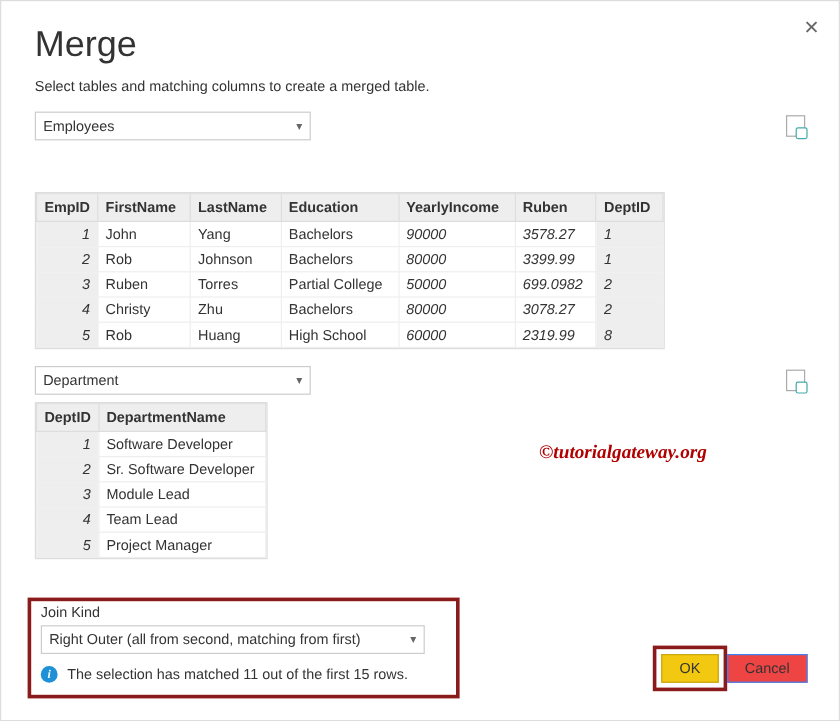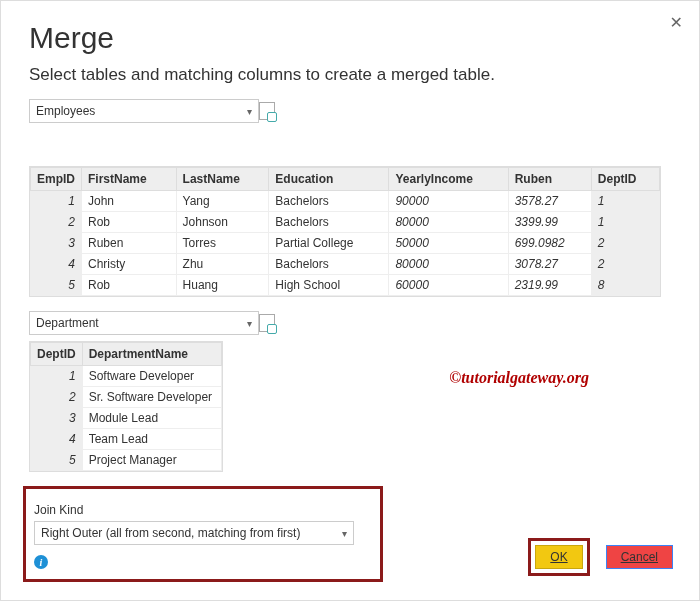--- a/index.html
+++ b/index.html
@@ -1,41 +1,41 @@
 <!DOCTYPE html>
 <html><head>
 <meta charset="utf-8">
 <style>
   * { box-sizing: border-box; margin: 0; padding: 0; }
   body { font-family: "Segoe UI", Arial, sans-serif; font-size: 12px; background: #fff; color: #333; }
   .dialog { width: 700px; height: 601px; padding: 20px 28px 18px 28px; position: relative; border: 1px solid #ddd; }
   .close-x { position: absolute; top: 12px; right: 16px; font-size: 16px; color: #666; cursor: pointer; }
   h1 { font-size: 30px; font-weight: 400; color: #333; margin-bottom: 10px; }
-  .subtitle { font-size: 17px; color: #333; margin-bottom: 14px; }
-  .select-row { display: flex; align-items: center; margin-bottom: 6px; }
+  .subtitle { font-size: 12px; color: #333; margin-bottom: 14px; }
+  .select-row { display: flex; align-items: center; justify-content: space-between; margin-bottom: 6px; }
   .select { width: 230px; height: 24px; border: 1px solid #ccc; display: flex; align-items: center; justify-content: space-between; padding: 0 6px; font-size: 12px; background: #fff; cursor: pointer; }
   .select.wide { width: 320px; }
   .caret { color: #666; font-size: 10px; }
   .sheet-icon { width: 16px; height: 18px; border: 1px solid #aaa; position: relative; background: #fff; }
   .sheet-icon::after { content: ""; position: absolute; right: -3px; bottom: -3px; width: 8px; height: 8px; border: 1px solid #4aa; border-radius: 2px; background: #fff; }
   table { border-collapse: collapse; width: 100%; font-size: 12px; }
   .tbl-wrap { border: 1px solid #ddd; margin-bottom: 14px; }
-  .tbl-wrap.emp { width: 632px; margin-top: 43px; }
+  .tbl-wrap.emp { width: 525px; margin-top: 43px; }
   .tbl-wrap.dept { width: 194px; }
   th { background: #eee; border: 1px solid #ddd; padding: 4px 6px; text-align: left; font-weight: 600; color: #333; }
   td { border: 1px solid #eee; padding: 3px 6px; }
   td.num { text-align: left; font-style: italic; }
   td.idx { text-align: right; font-style: italic; background: #eee; width: 40px; }
   .sel-col { background: #eee; }
   .watermark { position: absolute; right: 110px; top: 368px; color: #b00000; font-family: Georgia, serif; font-style: italic; font-size: 16px; font-weight: bold; }
-  .callout { border: 3px solid #8b1a1a; padding: 14px 8px 10px 8px; width: 360px; position: absolute; left: 22px; bottom: 18px; }
+  .callout { border: 3px solid #8b1a1a; padding: 2px 8px 10px 8px; width: 360px; position: absolute; left: 22px; bottom: 18px; }
   .join-label { font-size: 12px; color: #333; margin-bottom: 4px; }
   .info-row { display: flex; align-items: center; gap: 8px; margin-top: 10px; font-size: 12px; }
   .info-icon { width: 14px; height: 14px; border-radius: 50%; background: #1e90d6; color: #fff; font-weight: bold; font-size: 10px; display: flex; align-items: center; justify-content: center; font-style: italic; font-family: Georgia, serif; }
-  .footer-btns { position: absolute; right: 26px; bottom: 24px; display: flex; gap: 16px; align-items: center; text-decoration: underline; }
+  .footer-btns { position: absolute; right: 26px; bottom: 24px; display: flex; gap: 0; align-items: center; }
   .btn { height: 24px; padding: 0 14px; border: 1px solid #3b82f6; background: #ef4444; font-size: 12px; display: flex; align-items: center; cursor: pointer; }
   .btn.primary { background: #f2c811; border: 1px solid #c9a60d; font-weight: 400; }
   .ok-callout { border: 3px solid #8b1a1a; padding: 4px; }
 </style>
 </head>
 <body>
 
 <div class="dialog">
   <div class="close-x">✕</div>
   <h1>Merge</h1>
@@ -156,20 +156,21 @@
   <div class="watermark">©tutorialgateway.org</div>
 
   <div class="callout">
     <div class="join-label">Join Kind</div>
     <div class="select wide">
       <span>Right Outer (all from second, matching from first)</span>
       <span class="caret">▾</span>
     </div>
     <div class="info-row">
       <div class="info-icon">i</div>
+      <span>The selection has matched 11 out of the first 15 rows.</span>
     </div>
   </div>
 
   <div class="footer-btns">
     <div class="ok-callout">
       <div class="btn primary">OK</div>
     </div>
     <div class="btn">Cancel</div>
   </div>
 </div>

